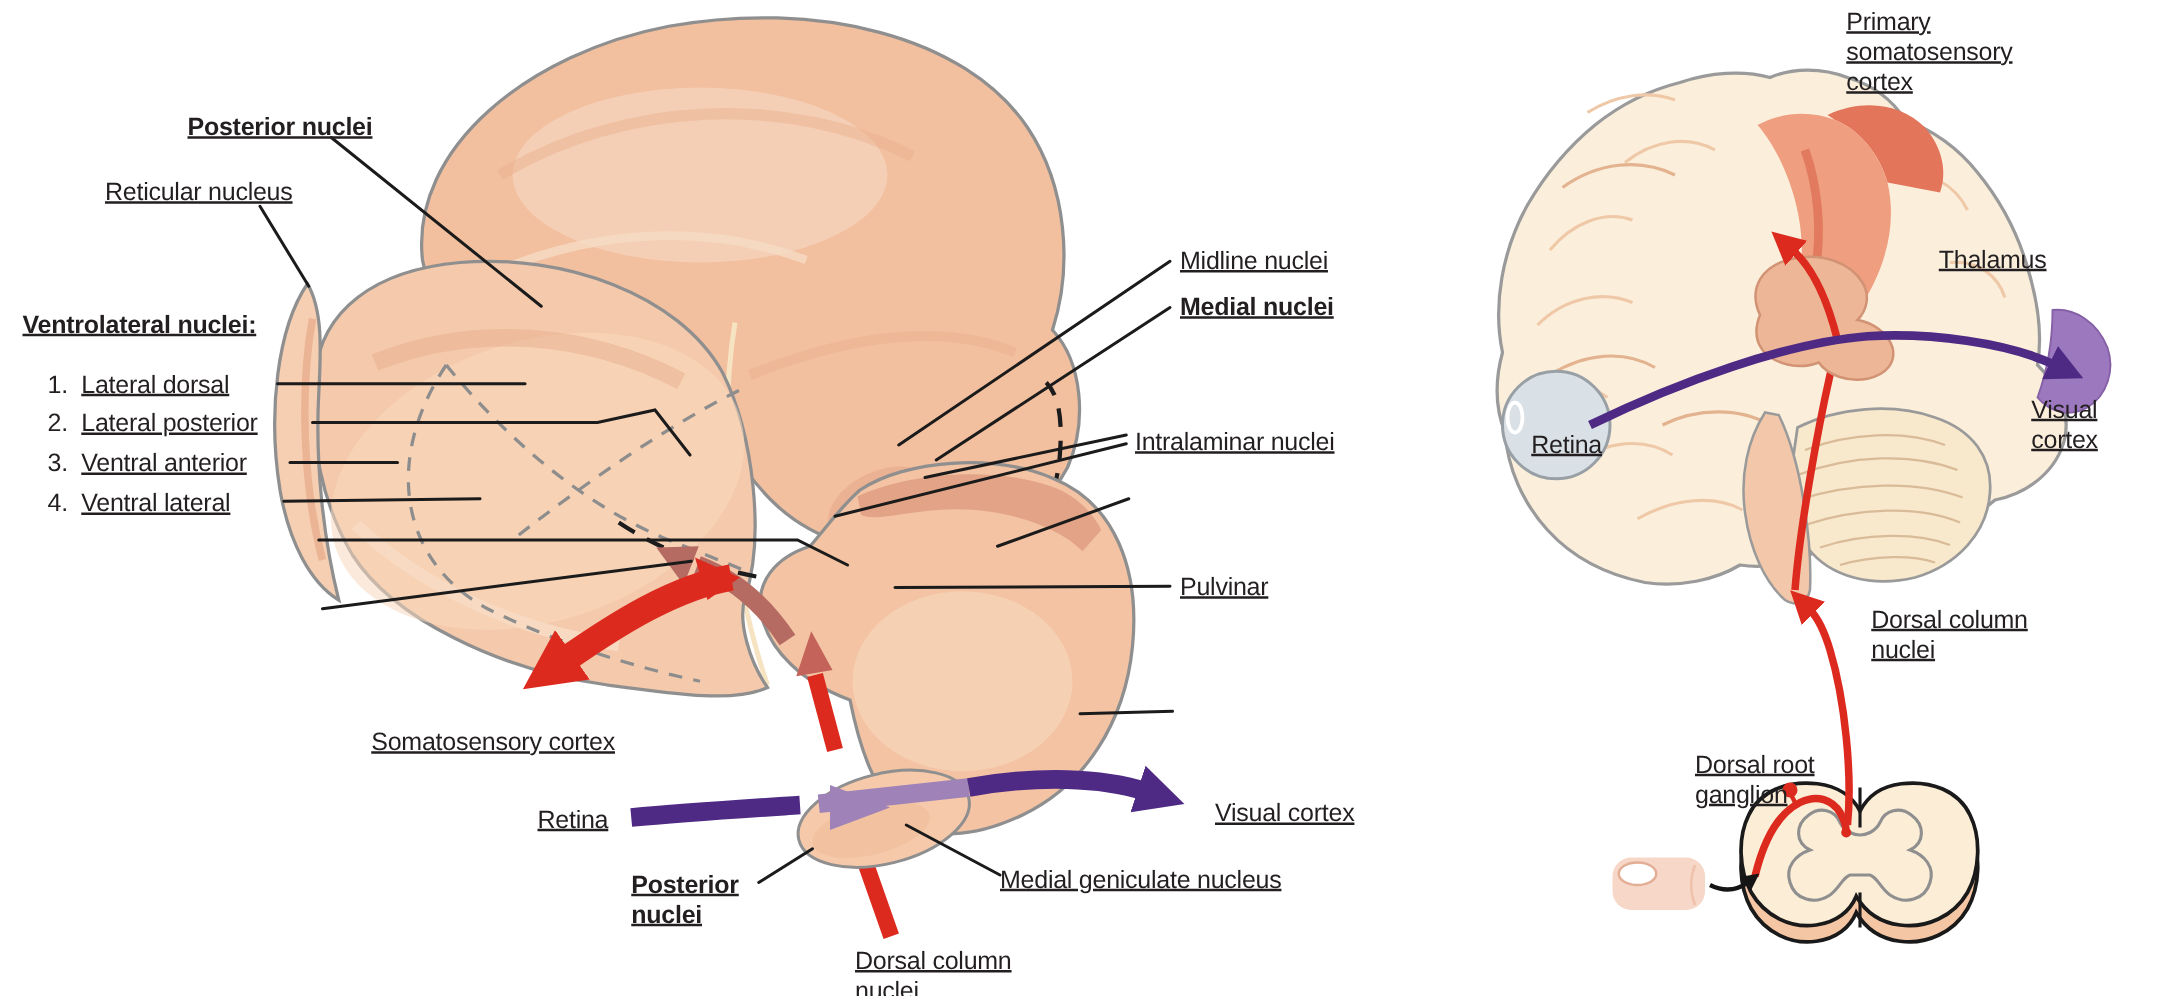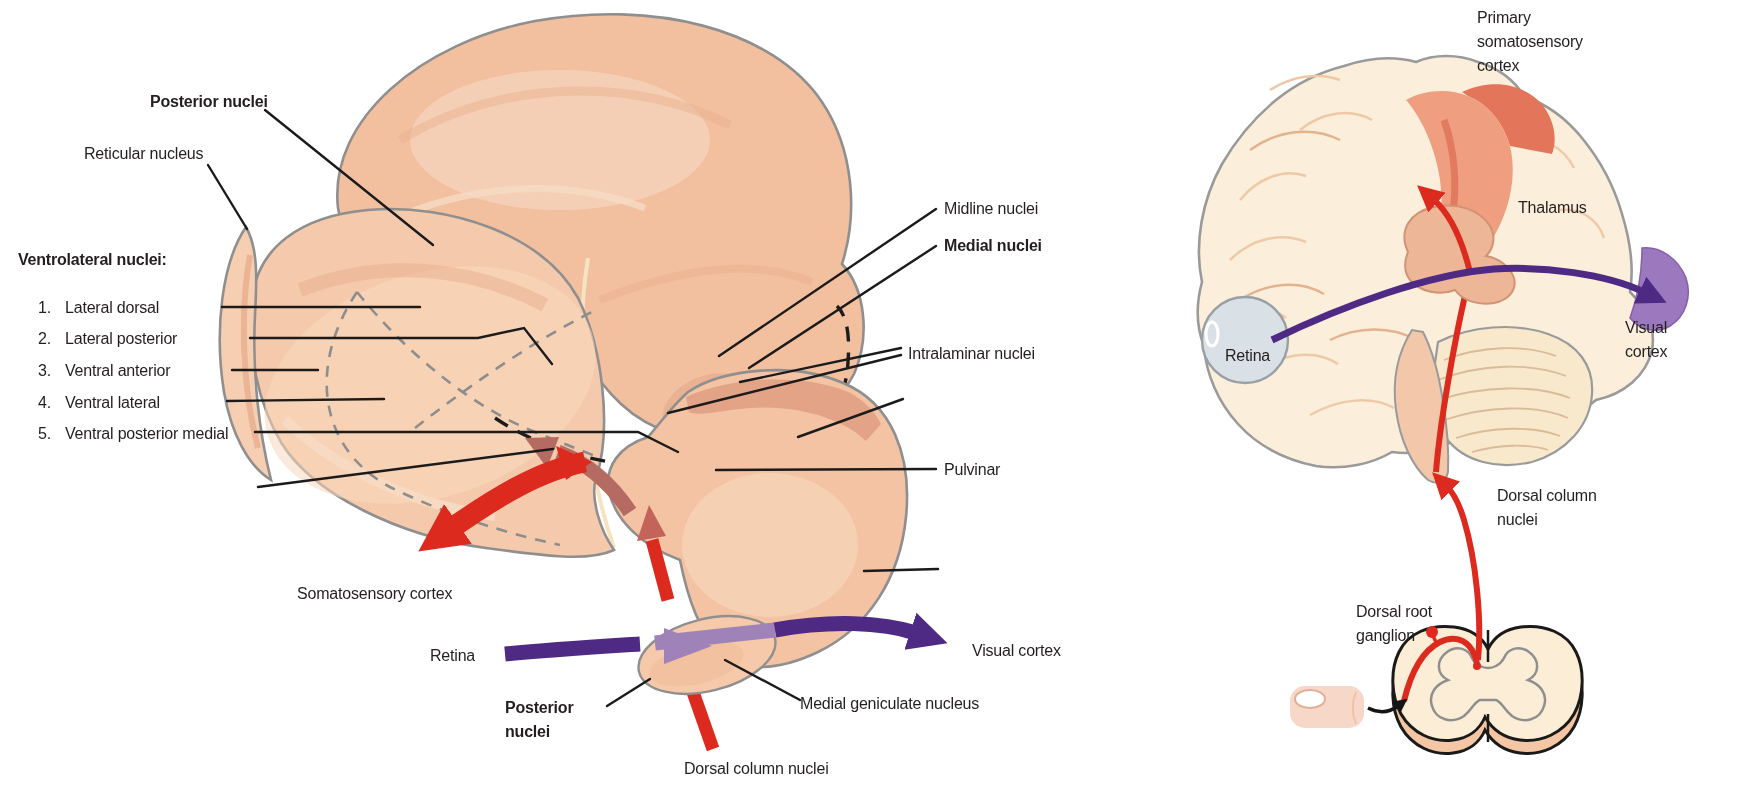--- a/index.html
+++ b/index.html
@@ -1,19 +1,19 @@
 <!DOCTYPE html>
 <html><head>
 <meta charset="utf-8">
 <style>
   html,body{margin:0;padding:0;background:#fff;}
   #stage{position:relative;width:1737px;height:797px;background:#fff;overflow:hidden;
          font-family:"Liberation Sans","DejaVu Sans",sans-serif;color:#231F20;}
   #art{position:absolute;left:0;top:0;}
-  .lbl{position:absolute;font-size:16px;line-height:24px;letter-spacing:-0.2px;white-space:normal;}
+  .lbl{position:absolute;font-size:20px;line-height:24px;letter-spacing:-0.2px;white-space:normal;text-decoration:underline;}
   .b{font-weight:bold;}
   .one{white-space:nowrap;}
   .vl{padding-left:27px;text-indent:-27px;width:196px;}
   .vl .num{display:inline-block;width:27px;text-indent:0;}
 </style>
 </head>
 <body>
 
 <div id="stage">
 
@@ -221,33 +221,32 @@
 </svg>
 
 <div class="lbl b one" style="left:150px;top:90px">Posterior nuclei</div>
 <div class="lbl one" style="left:84px;top:142px">Reticular nucleus</div>
 <div class="lbl b one" style="left:18px;top:248px">Ventrolateral nuclei:</div>
 
 <div class="lbl vl" style="left:38px;top:296px"><span class="num">1.</span><span>Lateral dorsal</span></div>
 <div class="lbl vl" style="left:38px;top:327px"><span class="num">2.</span><span>Lateral posterior</span></div>
 <div class="lbl vl" style="left:38px;top:359px"><span class="num">3.</span><span>Ventral anterior</span></div>
 <div class="lbl vl" style="left:38px;top:391px"><span class="num">4.</span><span>Ventral lateral</span></div>
-<div class="lbl vl" style="left:38px;top:422px;width:190px"><span class="num">5.</span><span>Ventral posterior medial</span></div>
 
 <div class="lbl one" style="left:944px;top:197px">Midline nuclei</div>
 <div class="lbl b one" style="left:944px;top:234px">Medial nuclei</div>
 <div class="lbl one" style="left:908px;top:342px">Intralaminar nuclei</div>
 <div class="lbl one" style="left:944px;top:458px">Pulvinar</div>
 <div class="lbl one" style="left:297px;top:582px">Somatosensory cortex</div>
 <div class="lbl one" style="left:430px;top:644px">Retina</div>
 <div class="lbl one" style="left:972px;top:639px">Visual cortex</div>
 <div class="lbl b" style="left:505px;top:696px;width:100px">Posterior nuclei</div>
 <div class="lbl one" style="left:800px;top:692px">Medial geniculate nucleus</div>
 <div class="lbl" style="left:684px;top:757px;width:150px">Dorsal column nuclei</div>
 
 <div class="lbl" style="left:1477px;top:6px;width:150px">Primary somatosensory cortex</div>
-<div class="lbl one" style="left:1518px;top:196px">Thalamus</div>
+<div class="lbl one" style="left:1551px;top:196px">Thalamus</div>
 <div class="lbl one" style="left:1225px;top:344px">Retina</div>
 <div class="lbl" style="left:1625px;top:316px;width:75px">Visual cortex</div>
 <div class="lbl" style="left:1497px;top:484px;width:140px">Dorsal column nuclei</div>
 <div class="lbl" style="left:1356px;top:600px;width:115px">Dorsal root ganglion</div>
 
 </div>
 
 </body></html>

